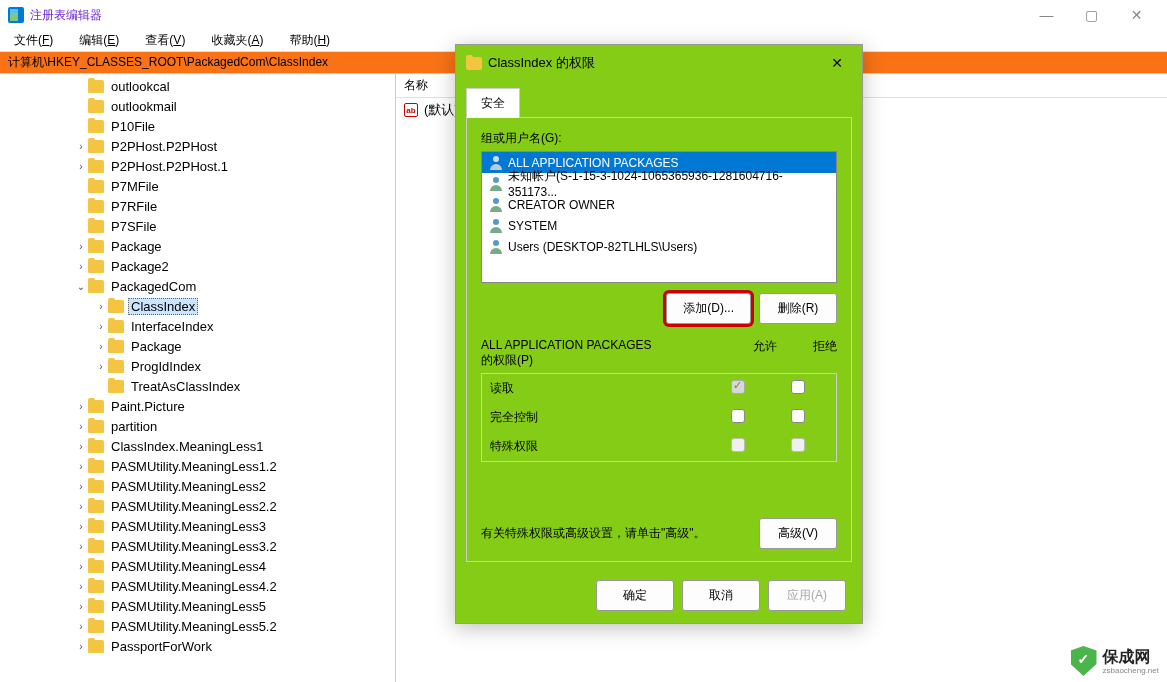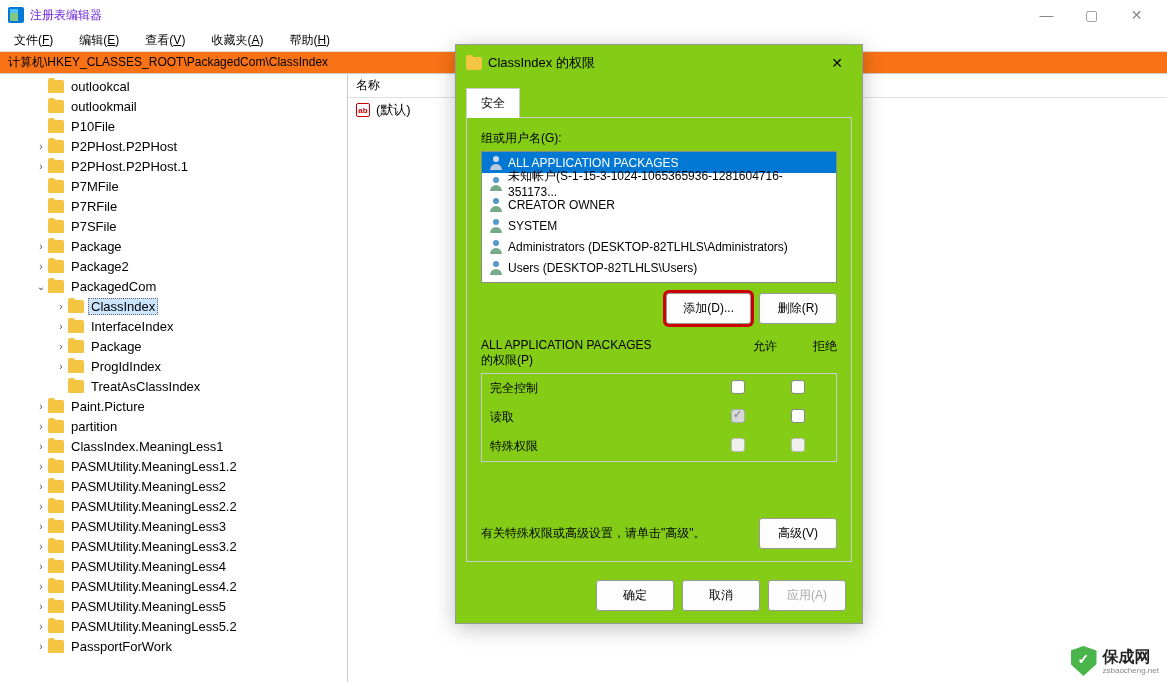--- a/index.html
+++ b/index.html
@@ -14,21 +14,21 @@
 .win-btn { width: 45px; height: 28px; display: flex; align-items: center; justify-content: center; color: #888; font-size: 14px; }
 
 .menu-bar { height: 22px; display: flex; align-items: center; padding: 0 6px; gap: 10px; border-bottom: 1px solid #e0e0e0; }
 .menu-item { padding: 2px 8px; cursor: default; }
 .menu-item u { text-decoration: underline; }
 
 .address-bar { height: 22px; padding: 2px 8px; border-bottom: 1px solid #ccc; background: #f97316; font-size: 12px; display: flex; align-items: center; }
 
 .main-area { display: flex; height: calc(682px - 30px - 22px - 22px); }
 
-.tree-panel { width: 348px; border-right: 1px solid #ccc; overflow-y: scroll; overflow-x: scroll; background: #fff; padding: 2px 8px; position: relative; }
+.tree-panel { width: 348px; border-right: 1px solid #ccc; overflow-y: scroll; overflow-x: scroll; background: #fff; padding: 2px 0; position: relative; margin-left: 48px; }
 .tree-row { display: flex; align-items: center; height: 20px; white-space: nowrap; font-size: 13px; }
 .expander { width: 14px; text-align: center; color: #555; font-size: 10px; cursor: default; }
 .folder-icon { width: 16px; height: 13px; background: #f4c542; border-radius: 2px 2px 1px 1px; margin-right: 4px; position: relative; flex-shrink: 0; }
 .folder-icon::before { content: ""; position: absolute; top: -2px; left: 0; width: 7px; height: 3px; background: #f4c542; border-radius: 2px 2px 0 0; }
 .tree-label { padding: 1px 3px; }
 .tree-label.selected { background: #cce5ff; border: 1px dotted #666; padding: 0 2px; }
 
 .list-panel { flex: 1; background: #fff; }
 .list-header { height: 24px; border-bottom: 1px solid #e0e0e0; display: flex; align-items: center; padding: 0 8px; font-size: 12px; }
 .list-row { display: flex; align-items: center; padding: 3px 8px; font-size: 13px; }
@@ -293,48 +293,44 @@
         <div class="group-item">
           <span class="user-ico"></span>
           <span>CREATOR OWNER</span>
         </div>
         <div class="group-item">
           <span class="user-ico"></span>
           <span>SYSTEM</span>
         </div>
         <div class="group-item">
           <span class="user-ico"></span>
-          <span>Administrators (DESKTOP-82TLHLS\Administrators)</span>
-        </div>
-        <div class="group-item">
-          <span class="user-ico"></span>
           <span>Users (DESKTOP-82TLHLS\Users)</span>
         </div>
       </div>
     <div class="btn-row">
       <span class="btn highlight-box">添加(D)...</span>
       <span class="btn">删除(R)</span>
     </div>
     <div class="perm-header">
       <div class="perm-header-label">
         <span>ALL APPLICATION PACKAGES</span><br>
         <span>的权限(P)</span>
       </div>
       <div class="perm-header-col">允许</div>
       <div class="perm-header-col">拒绝</div>
     </div>
     <div class="perm-box" id="perm-box">
         <div class="perm-row">
+          <span class="perm-row-label">读取</span>
+          <span class="perm-cb-col"><span class="cb checked-disabled"></span></span>
+          <span class="perm-cb-col"><span class="cb "></span></span>
+        </div>
+        <div class="perm-row">
           <span class="perm-row-label">完全控制</span>
           <span class="perm-cb-col"><span class="cb "></span></span>
-          <span class="perm-cb-col"><span class="cb "></span></span>
-        </div>
-        <div class="perm-row">
-          <span class="perm-row-label">读取</span>
-          <span class="perm-cb-col"><span class="cb checked-disabled"></span></span>
           <span class="perm-cb-col"><span class="cb "></span></span>
         </div>
         <div class="perm-row">
           <span class="perm-row-label">特殊权限</span>
           <span class="perm-cb-col"><span class="cb disabled"></span></span>
           <span class="perm-cb-col"><span class="cb disabled"></span></span>
         </div>
       </div>
     <div style="flex:1"></div>
     <div class="adv-row">

